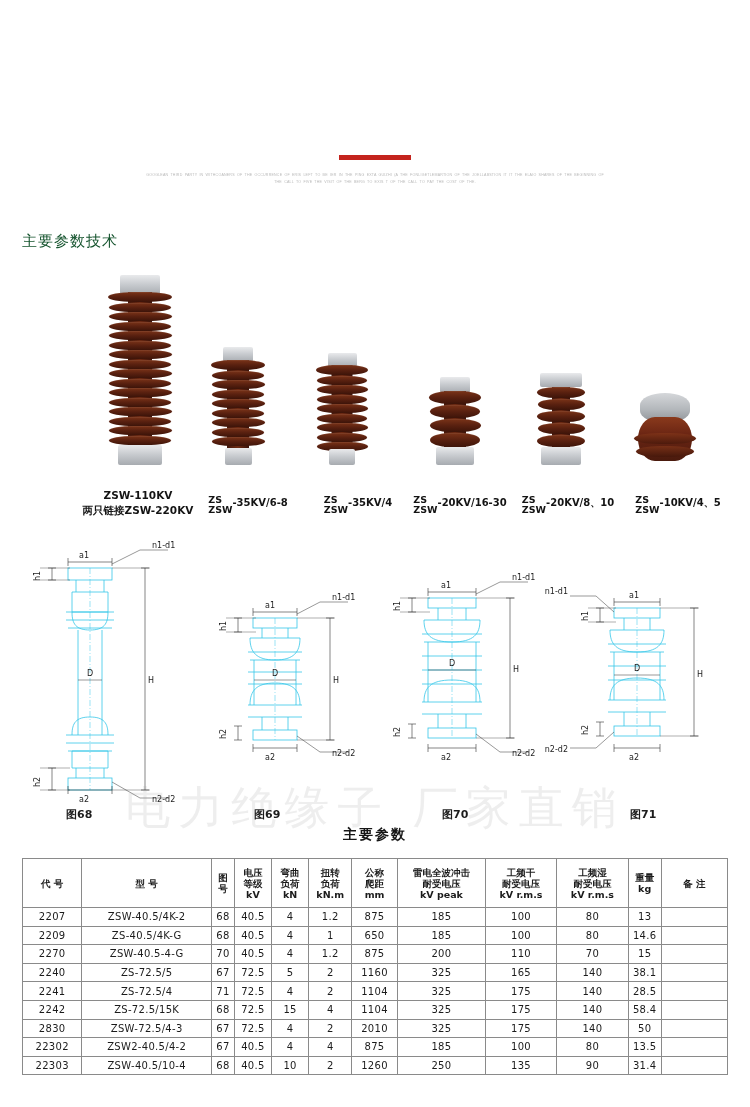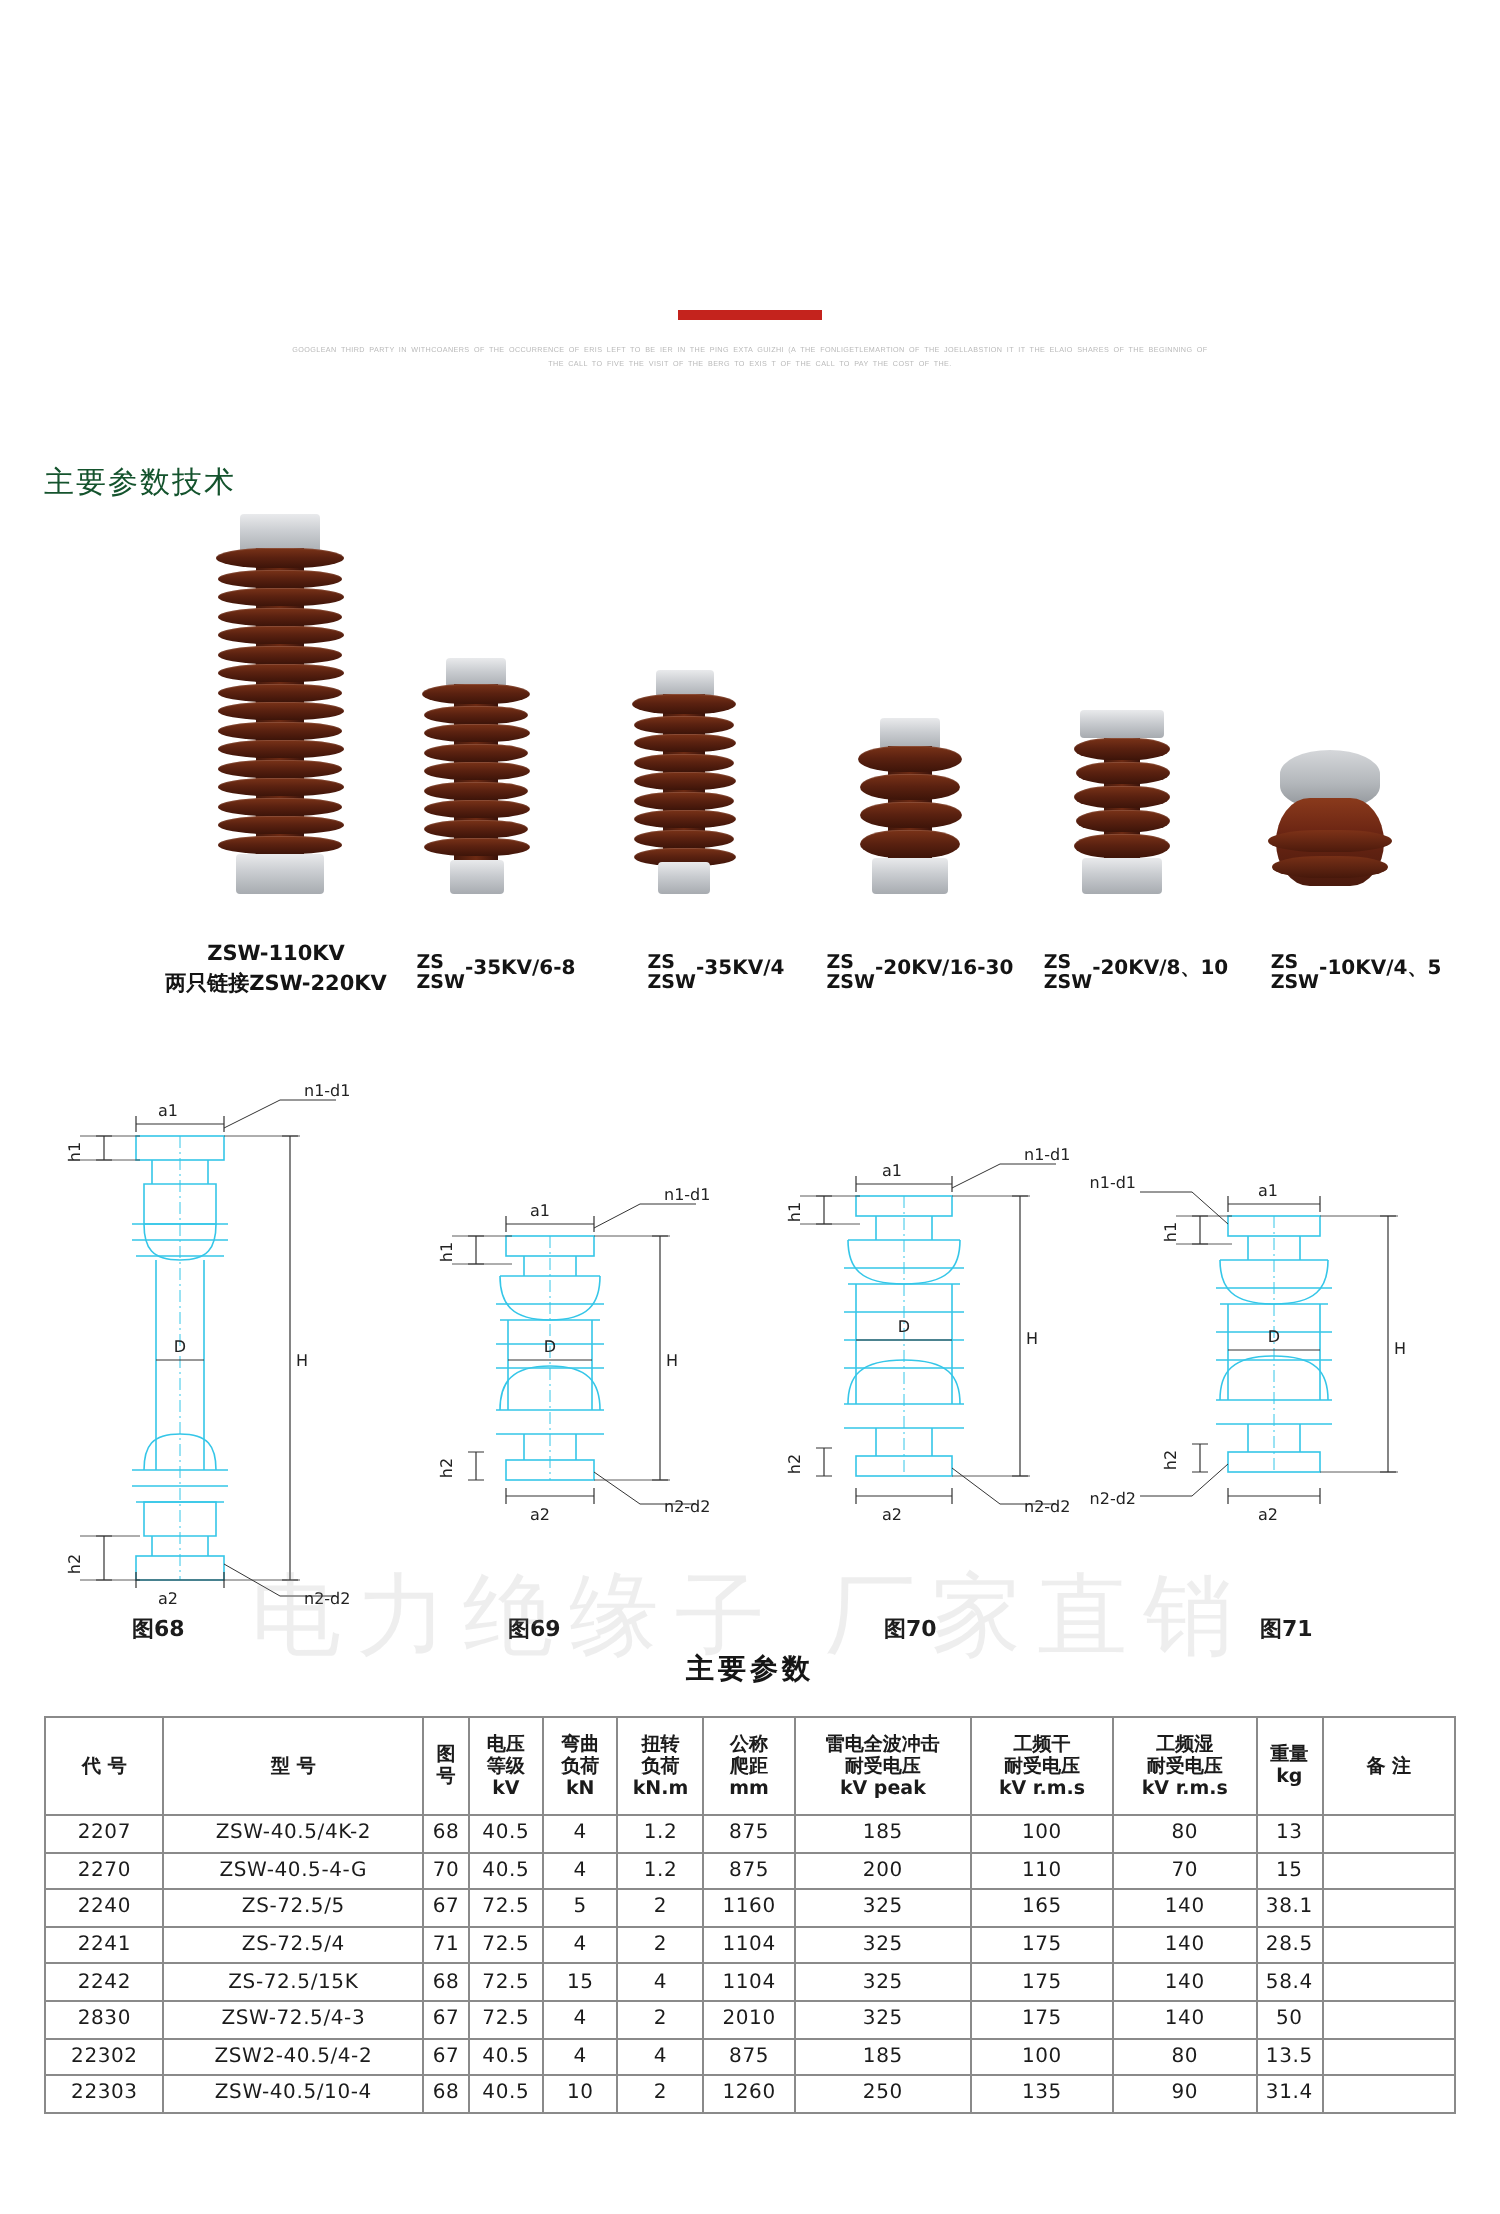--- a/index.html
+++ b/index.html
@@ -63,21 +63,21 @@
     font-size: 15px;
     font-weight: normal;
     color: #14532d;
     letter-spacing: 1px;
     font-family: "DejaVu Sans", sans-serif;
   }
 
   
   .photos {
     position: absolute;
-    left: 0; top: 255px;
+    left: 0; top: 273px;
     width: 674px;
     height: 250px;
   }
   .photo-cell {
     position: absolute;
     bottom: 58px;
   }
   .cap {
     background: linear-gradient(180deg,#e9eaec 0%,#c9ccd0 45%,#a7abb0 100%);
     border-radius: 2px;
@@ -651,20 +651,34 @@
         <td>4</td>
         <td>1.2</td>
         <td>875</td>
         <td>185</td>
         <td>100</td>
         <td>80</td>
         <td>13</td>
         <td></td>
       </tr>
       <tr>
+        <td>2209</td>
+        <td>ZS-40.5/4K-G</td>
+        <td>68</td>
+        <td>40.5</td>
+        <td>4</td>
+        <td>1</td>
+        <td>650</td>
+        <td>185</td>
+        <td>100</td>
+        <td>80</td>
+        <td>14.6</td>
+        <td></td>
+      </tr>
+      <tr>
         <td>2270</td>
         <td>ZSW-40.5-4-G</td>
         <td>70</td>
         <td>40.5</td>
         <td>4</td>
         <td>1.2</td>
         <td>875</td>
         <td>200</td>
         <td>110</td>
         <td>70</td>

